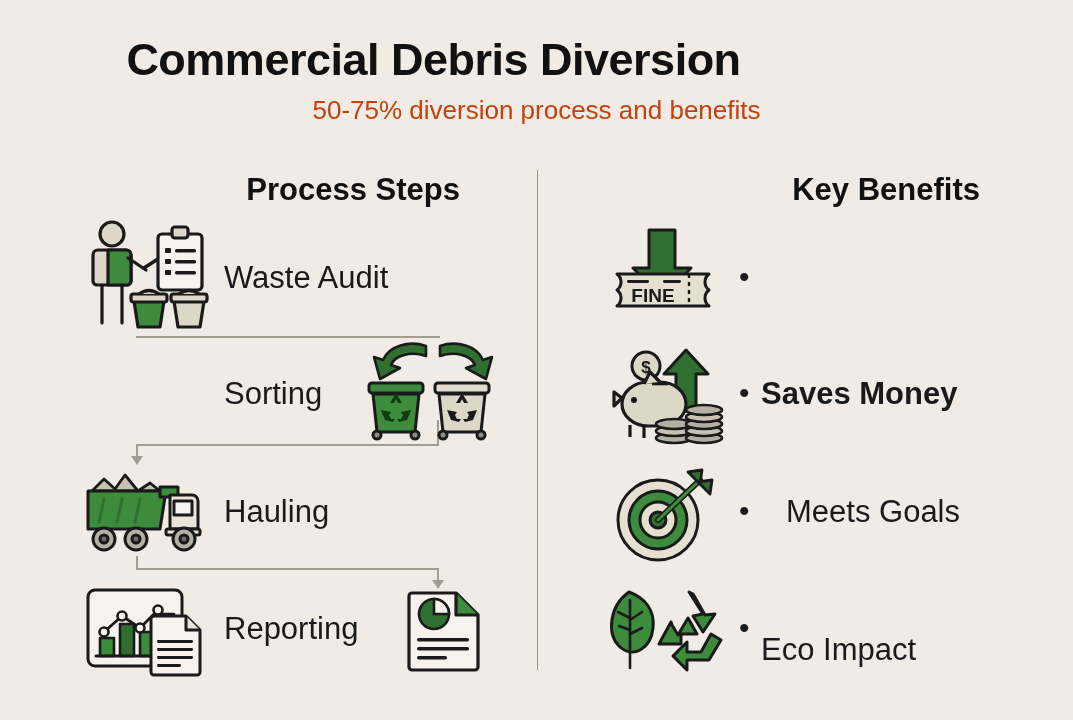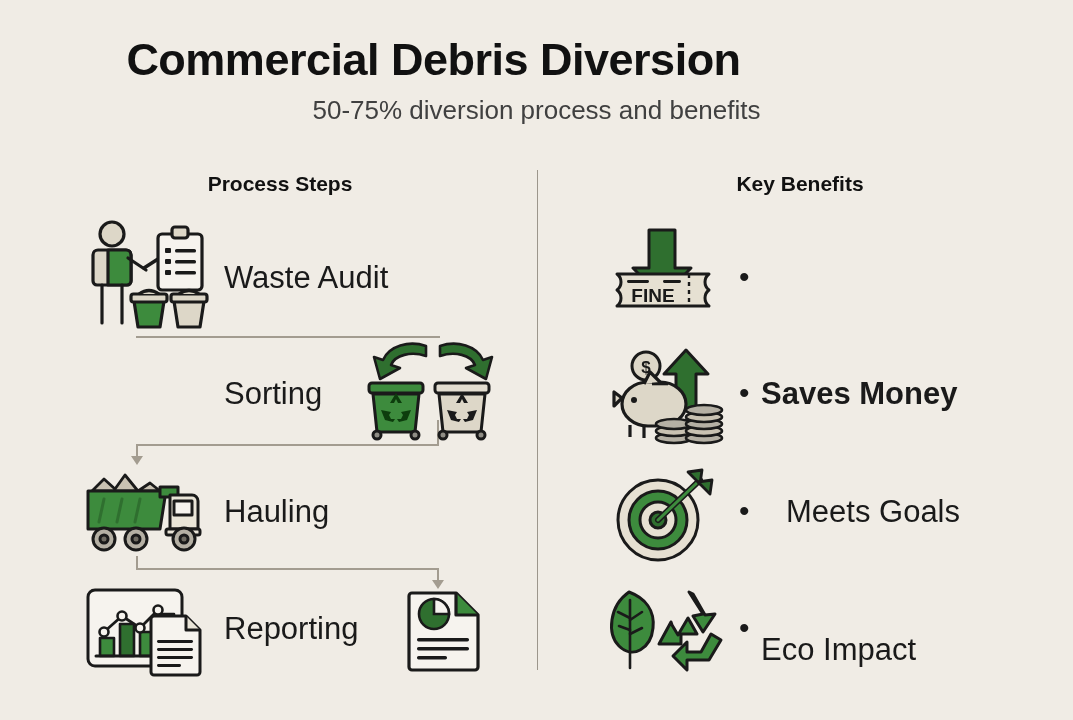--- a/index.html
+++ b/index.html
@@ -13,27 +13,27 @@
   #canvas{position:relative;width:1073px;height:720px;}
 
   
   .title{
     position:absolute;left:0;top:36px;width:867px;text-align:center;
     font-size:45px;font-weight:bold;letter-spacing:-0.5px;color:#111111;
     line-height:1.05;
   }
   .subtitle{
     position:absolute;left:0;top:95px;width:1073px;text-align:center;
-    font-size:26px;font-weight:400;color:#404040;letter-spacing:0px;
+    font-size:26px;font-weight:400;color:#c2410c;letter-spacing:0px;
   }
 
   
   .col-head{
-    position:absolute;font-size:21px;font-weight:bold;color:#111111;
-    text-align:center;
+    position:absolute;font-size:31px;font-weight:bold;color:#111111;
+    text-align:right;
   }
   #head-process{left:100px;top:172px;width:360px;}
   #head-benefits{left:620px;top:172px;width:360px;}
 
   
   .divider{
     position:absolute;left:537px;top:170px;width:1px;height:500px;
     background:#9c968c;
   }
   .p-label{

